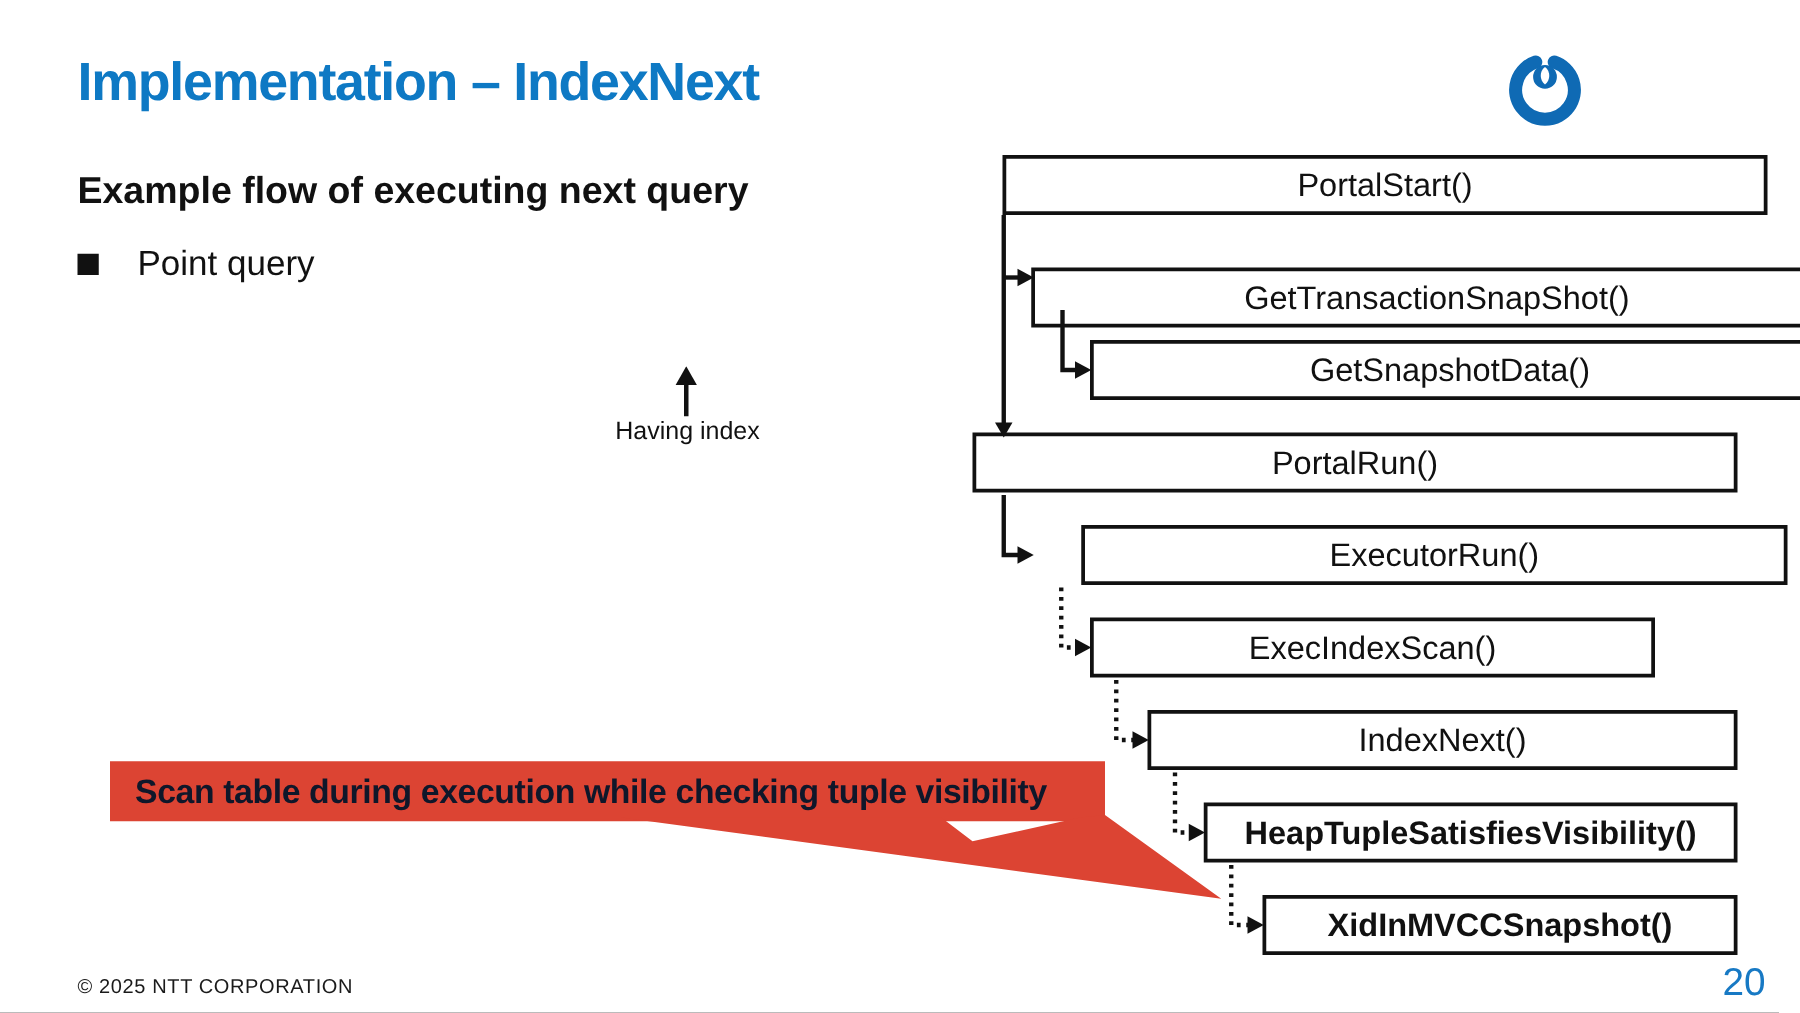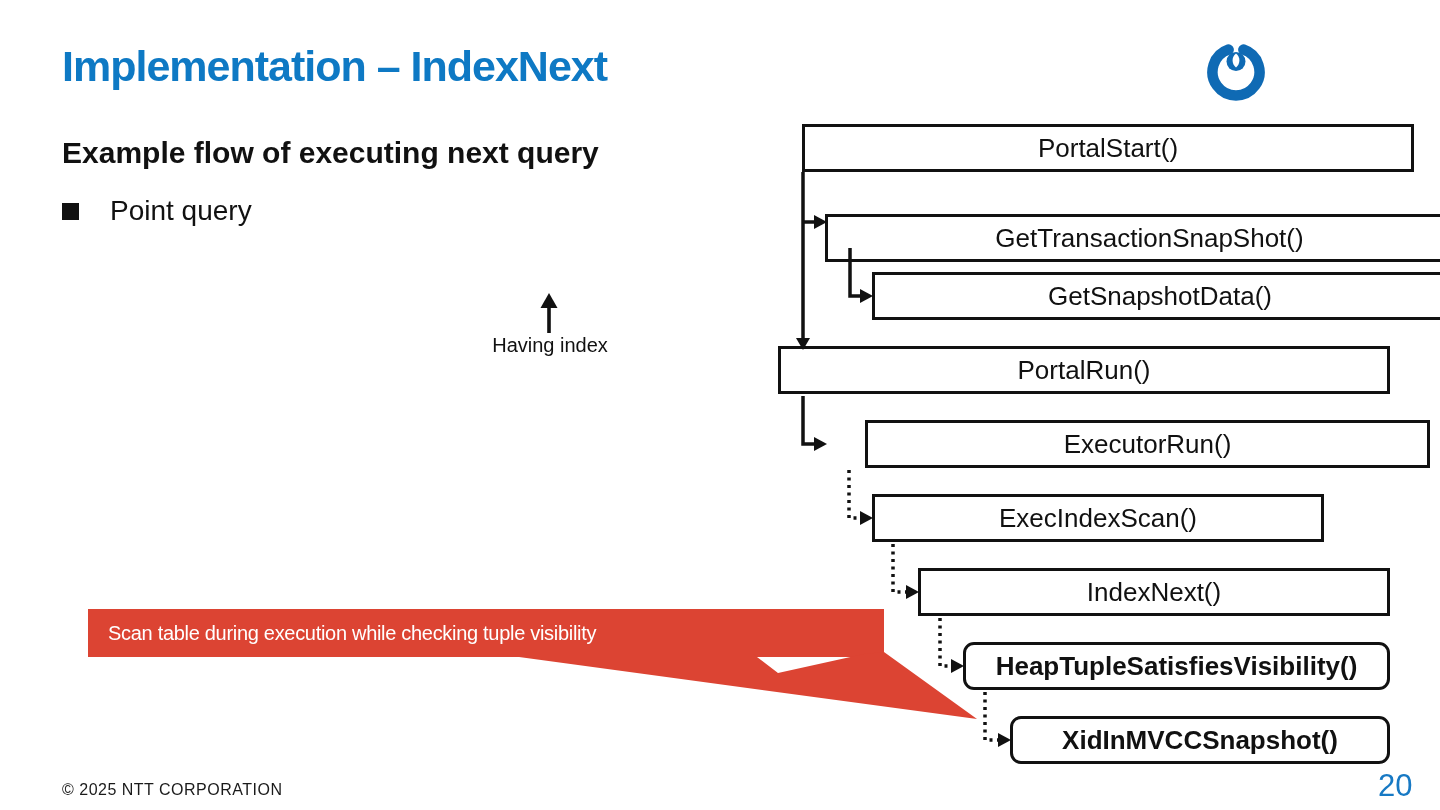--- a/index.html
+++ b/index.html
@@ -26,28 +26,28 @@
     font-size:23px;white-space:pre;
   }
   .kw{color:#2340d8;} .pl{color:#1d1d1d;} .num{color:#168a5e;}
   .having-arrow{left:537px;top:293px;}
   .having-label{left:430px;top:334px;width:240px;text-align:center;font-size:20px;color:#111;}
   
   .callout{
     left:88px;top:609px;width:796px;height:48px;background:#dc4433;
     display:flex;align-items:center;padding-left:20px;box-sizing:border-box;
   }
-  .callout span{color:#ffffff;font-size:20px;font-weight:normal;letter-spacing:-0.3px;}
+  .callout span{color:#0f172a;font-size:27px;font-weight:bold;letter-spacing:-0.3px;}
   
   .fb{
     position:absolute;height:48px;box-sizing:border-box;border:3.5px solid #111;
     background:#fff;display:flex;align-items:center;justify-content:center;
     font-size:26px;color:#111;
   }
-  .fb.bold{font-weight:bold;border-radius:11px;}
+  .fb.bold{font-weight:bold;}
   .r0{left:778px;top:124px;width:612px;margin-left:24px;}
   .r1{left:825px;top:198px;width:649px;margin-top:16px;}
   .r2{left:872px;top:272px;width:576px;}
   .r3{left:778px;top:346px;width:612px;text-align:center;}
   .r4{left:825px;top:420px;width:565px;margin-left:40px;}
   .r5{left:872px;top:494px;width:452px;}
   .r6{left:918px;top:568px;width:472px;}
   .r7{left:963px;top:642px;width:427px;}
   .r8{left:1010px;top:716px;width:380px;text-align:center;}
   

